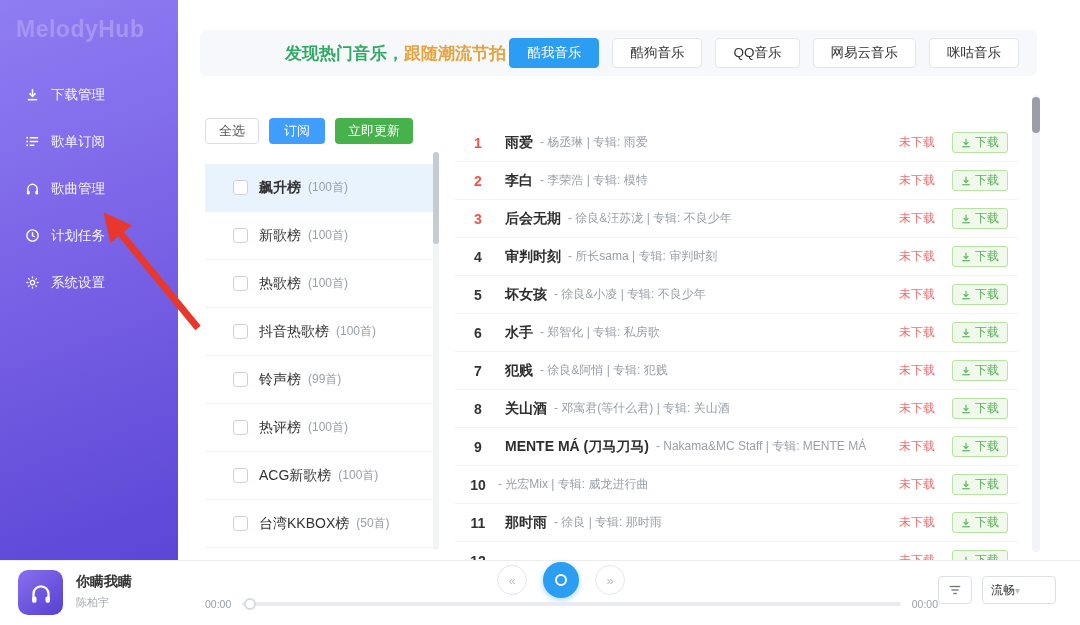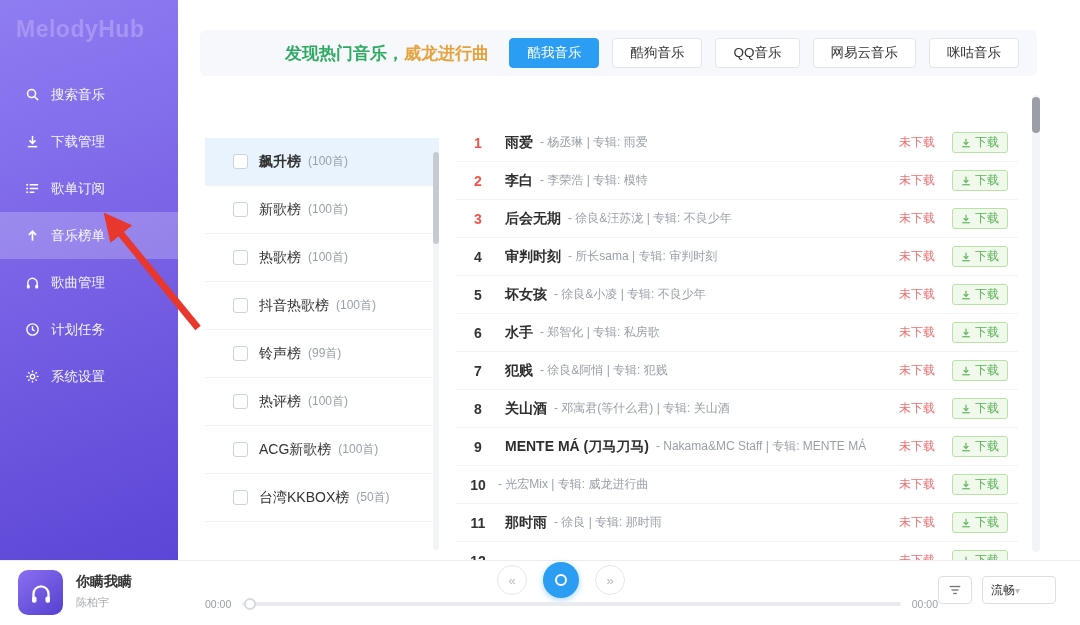--- a/index.html
+++ b/index.html
@@ -92,29 +92,20 @@
 </style>
 </head>
 <body>
 
 <div class="app">
 
   <div class="sidebar">
     <div class="logo">MelodyHub</div>
     <div class="menu">
 
-      <div class="menu-item">
-        <span class="mi">
-          <svg width="15" height="15" viewBox="0 0 16 16">
-              <circle cx="7" cy="7" r="4.3" fill="none" stroke="currentColor" stroke-width="1.6"></circle>
-              <line x1="10.3" y1="10.3" x2="14" y2="14" stroke="currentColor" stroke-width="1.6"></line>
-            </svg>
-        </span>
-        <span>搜索音乐</span>
-      </div>
 
       <div class="menu-item">
         <span class="mi">
           <svg width="15" height="15" viewBox="0 0 16 16" fill="none" stroke="currentColor" stroke-width="1.6">
               <path d="M8 2v7.5"></path>
               <path d="M4.8 6.8L8 10l3.2-3.2"></path>
               <path d="M3 13.5h10"></path>
             </svg>
         </span>
         <span>下载管理</span>
@@ -127,29 +118,20 @@
               <line x1="5" y1="8" x2="14" y2="8"></line>
               <line x1="5" y1="12" x2="10" y2="12"></line>
               <circle cx="2.3" cy="4" r="1" fill="currentColor" stroke="none"></circle>
               <circle cx="2.3" cy="8" r="1" fill="currentColor" stroke="none"></circle>
               <circle cx="2.3" cy="12" r="1" fill="currentColor" stroke="none"></circle>
             </svg>
         </span>
         <span>歌单订阅</span>
       </div>
 
-      <div class="menu-item active">
-        <span class="mi">
-          <svg width="15" height="15" viewBox="0 0 16 16" fill="none" stroke="currentColor" stroke-width="1.8">
-              <path d="M8 13.5V3.5"></path>
-              <path d="M4.2 7.3L8 3.5l3.8 3.8"></path>
-            </svg>
-        </span>
-        <span>音乐榜单</span>
-      </div>
 
       <div class="menu-item">
         <span class="mi">
           <svg width="15" height="15" viewBox="0 0 16 16">
               <path d="M3 12V8.5a5 5 0 0 1 10 0V12" fill="none" stroke="currentColor" stroke-width="1.5"></path>
               <rect x="2" y="10.3" width="3" height="4.2" rx="1.2" fill="currentColor"></rect>
               <rect x="11" y="10.3" width="3" height="4.2" rx="1.2" fill="currentColor"></rect>
             </svg>
         </span>
         <span>歌曲管理</span>
@@ -182,32 +164,37 @@
         <span>系统设置</span>
       </div>
 
     </div>
   </div>
 
   <div class="main">
 
     <div class="header-card">
       <span class="slogan">
-        <span class="g">发现热门音乐，</span><span class="o">威龙进行曲</span>
+        <span class="g">发现热门音乐，</span><span class="o">跟随潮流节拍</span>
       </span>
       <div class="src-tabs">
         <button class="src-tab active">酷我音乐</button>
         <button class="src-tab">酷狗音乐</button>
         <button class="src-tab">QQ音乐</button>
         <button class="src-tab">网易云音乐</button>
         <button class="src-tab">咪咕音乐</button>
       </div>
     </div>
 
     <div class="charts">
+      <div class="chart-actions">
+        <button class="btn btn-plain">全选</button>
+        <button class="btn btn-blue">订阅</button>
+        <button class="btn btn-green">立即更新</button>
+      </div>
       <div class="chart-list">
         <div class="chart-row active">
           <span class="cb"></span>
           <span class="cname">飙升榜</span>
           <span class="ccount">(100首)</span>
         </div>
         <div class="chart-row">
           <span class="cb"></span>
           <span class="cname">新歌榜</span>
           <span class="ccount">(100首)</span>

